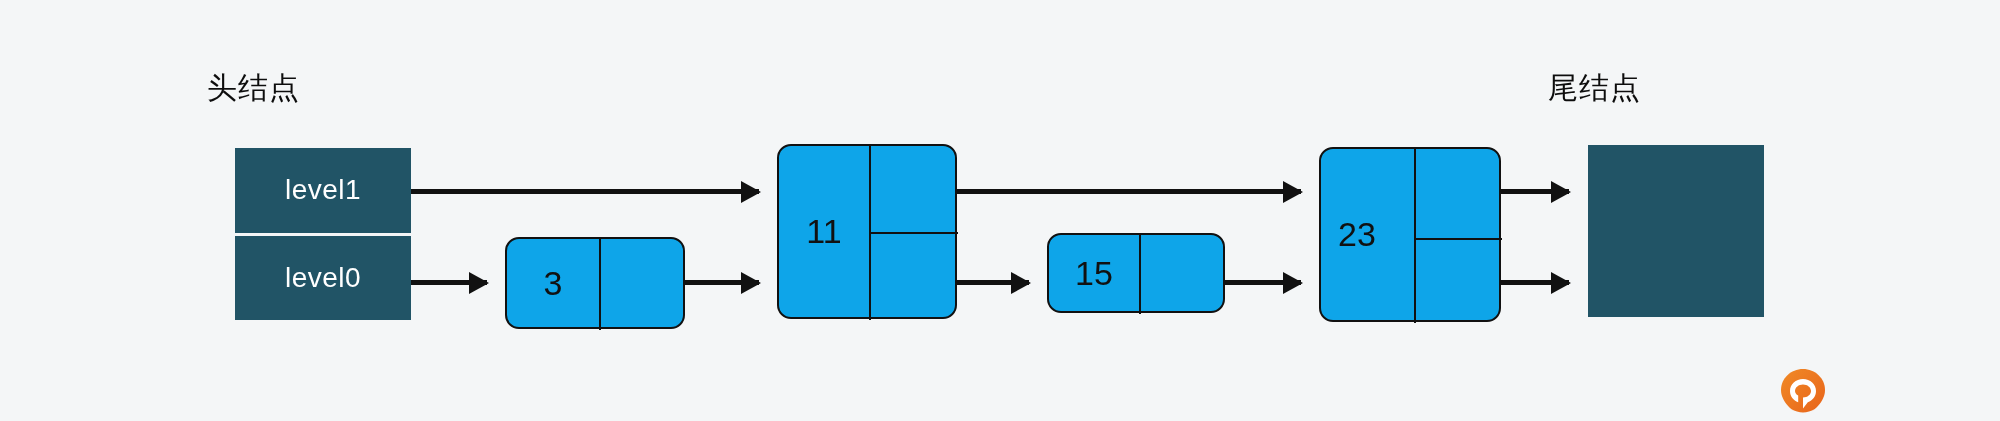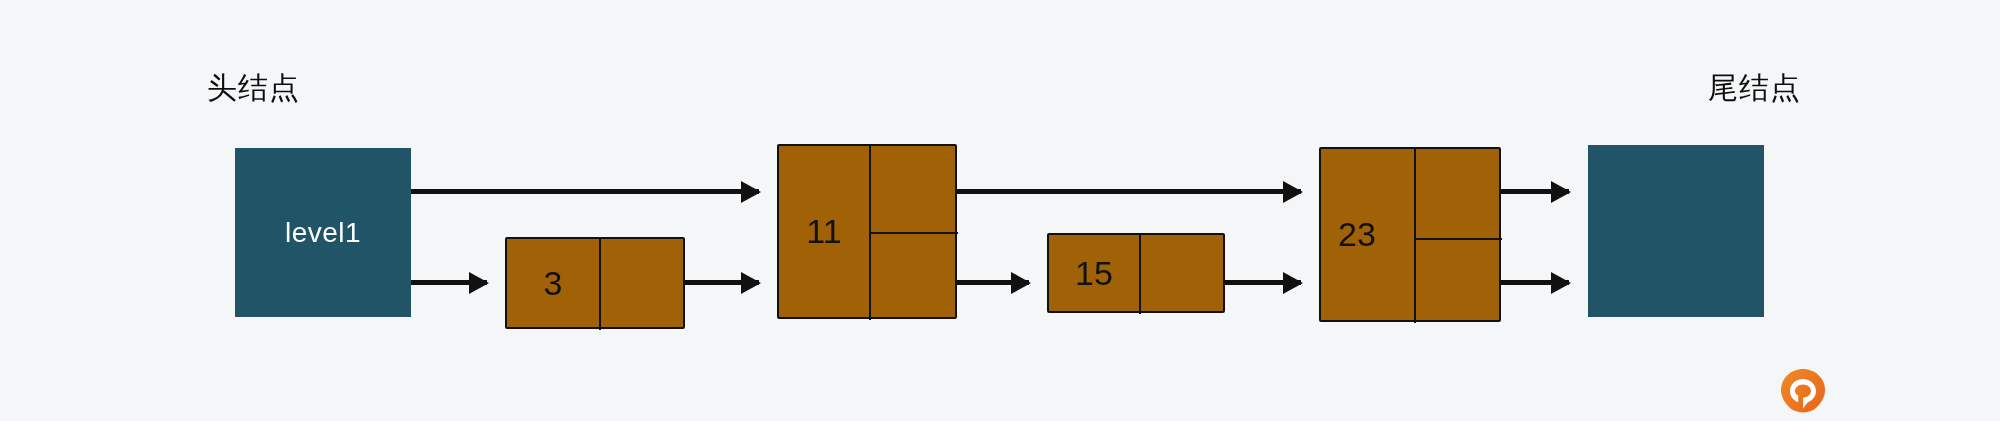--- a/index.html
+++ b/index.html
@@ -24,21 +24,21 @@
   
   .caption {
     position: absolute;
     font-size: 30px;
     color: #0d0d0d;
     letter-spacing: 1px;
     white-space: nowrap;
     line-height: 1;
   }
   #caption-head { left: 207px; top: 60px; }
-  #caption-tail { left: 1708px; top: 60px; }
+  #caption-tail { left: 1548px; top: 60px; }
 
   
   .sentinel {
     position: absolute;
     background: #215466;
     box-sizing: border-box;
   }
   #head-node {
     left: 235px;
     top: 135px;
@@ -61,23 +61,23 @@
   #tail-node {
     left: 1588px;
     top: 132px;
     width: 176px;
     height: 172px;
   }
 
   
   .node {
     position: absolute;
-    background: #a16207;
+    background: #0ea5e9;
     border: 2.5px solid #111111;
-    border-radius: 2px;
+    border-radius: 14px;
     box-sizing: border-box;
   }
   .node .key {
     position: absolute;
     left: 0;
     top: 0;
     bottom: 0;
     display: flex;
     align-items: center;
     justify-content: center;
@@ -162,20 +162,21 @@
 </head>
 <body>
 
 <div id="canvas">
 
   <div class="caption" id="caption-head">头结点</div>
   <div class="caption" id="caption-tail">尾结点</div>
 
   <div class="sentinel" id="head-node">
     <div class="head-cell top">level1</div>
+    <div class="head-cell">level0</div>
   </div>
 
   <div class="sentinel" id="tail-node"></div>
 
   <div class="node" id="node-3">
     <div class="key">3</div>
     <div class="vsplit"></div>
   </div>
 
   <div class="node" id="node-11">

